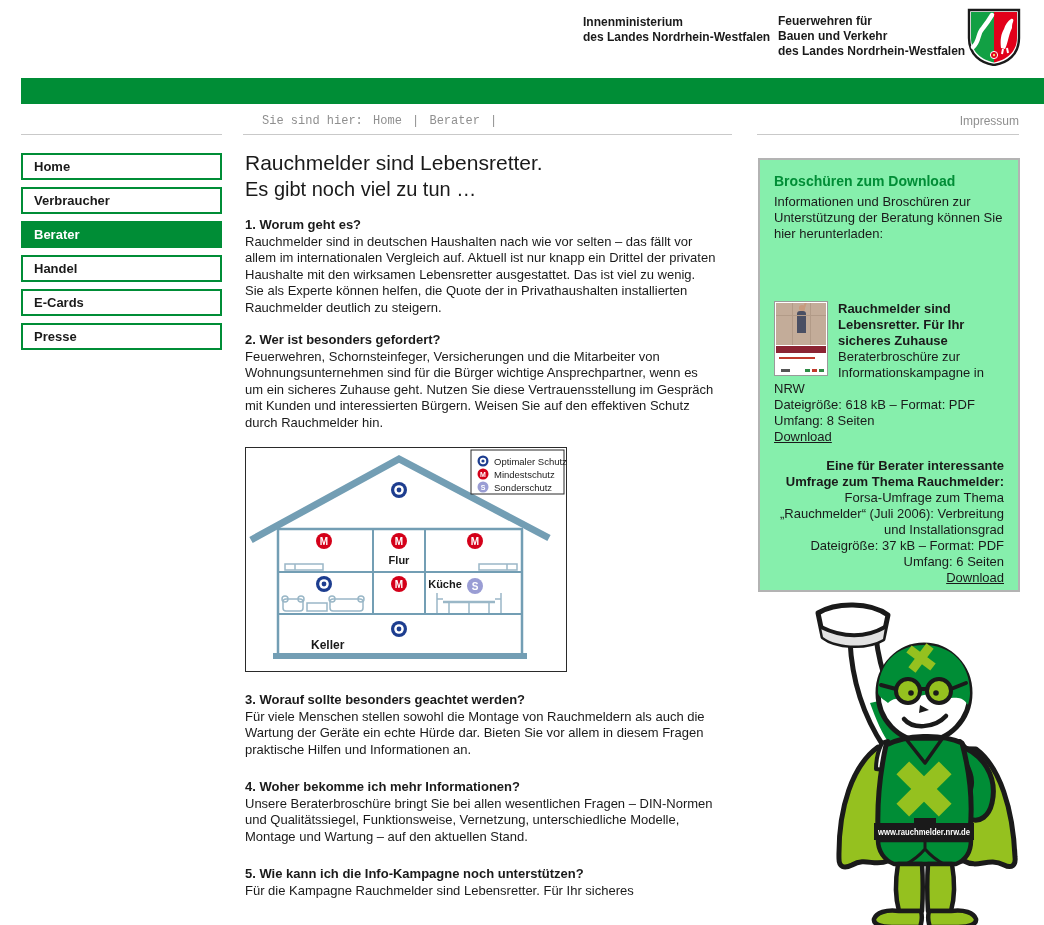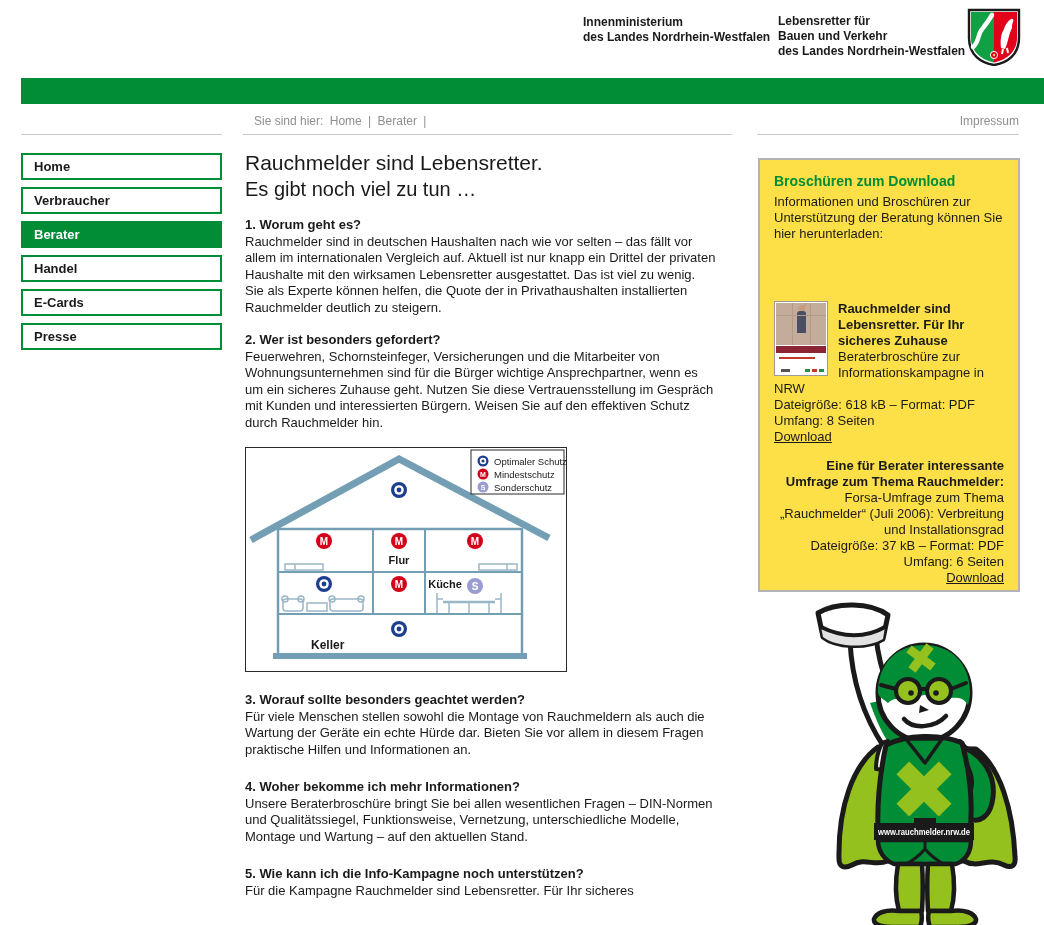--- a/index.html
+++ b/index.html
@@ -10,21 +10,21 @@
   
   .ministry { position:absolute; font-size:12px; font-weight:bold; line-height:15px; color:#1a1a1a; }
   #ministry1 { left:583px; top:15px; }
   #ministry2 { left:778px; top:14px; }
   #coat { position:absolute; left:967px; top:8px; }
 
   
   #greenbar { position:absolute; left:21px; top:78px; width:1023px; height:26px; background:#008d36; }
 
   
-  #breadcrumb { position:absolute; left:254px; top:114px; font-size:12px; color:#8f8f8f; }
+  #breadcrumb { position:absolute; left:262px; top:114px; font-size:12px; color:#8f8f8f;font-family:Liberation Mono, monospace; }
   #breadcrumb span { margin-right:3px; }
   #impressum { position:absolute; right:25px; top:114px; font-size:12px; color:#8f8f8f; cursor:pointer; }
   .hline { position:absolute; top:134px; height:1px; background:#c9c9c9; }
   #hline-side { left:21px; width:201px; }
   #hline-main { left:243px; width:489px; }
   #hline-right { left:757px; width:262px; }
 
   
   #nav { position:absolute; left:21px; top:153px; width:201px; }
   .nav-item { height:27px; line-height:23px; border:2px solid #008d36; background:#fff;
@@ -37,21 +37,21 @@
   #main h1 { font-size:21px; line-height:25px; font-weight:normal; }
   #main .subtitle { font-size:20px; line-height:24px; font-weight:normal; margin-top:2px; }
   #main .green-head { color:#008d36; font-size:13.5px; font-weight:bold; margin-top:25px; }
   .sec-head { font-size:13px; font-weight:bold; margin-top:16px; line-height:16.5px; }
   .sec-body { font-size:13px; line-height:16.5px; width:472px; }
 
   #diagram-wrap { margin:16px 0 14px 0; }
 
   
   #dlbox { position:absolute; left:758px; top:158px; width:262px; height:434px;
-           border:2px solid #b3b3b3; background:#fde047; padding:13px 14px 0 14px; }
+           border:2px solid #b3b3b3; background:#86efac; padding:13px 14px 0 14px; }
   #dlbox h3 { color:#008d36; font-size:14px; font-weight:bold; margin-bottom:5px; }
   #dlbox .intro { font-size:13px; line-height:16px; }
   .dl-item { font-size:13px; line-height:16px; }
   #dl-item-0 { margin-top:11px; }
   #dl-item-1 { margin-top:13px;text-align:right; }
   .dl-title { font-weight:bold; }
   #dl-title-0 { display:block; margin-top:59px; }
   .dl-link { text-decoration:underline; color:#1a1a1a; cursor:pointer; display:inline-block; }
   
   #thumb { float:left; width:54px; height:75px; border:1px solid #9a9a9a; margin:0 10px 2px 0;
@@ -78,21 +78,21 @@
 </head>
 <body>
 
 <div id="page">
 
   <div id="ministry1" class="ministry">
     <div>Innenministerium</div>
     <div>des Landes Nordrhein-Westfalen</div>
   </div>
   <div id="ministry2" class="ministry">
-    <div>Lebensretter für</div>
+    <div>Feuerwehren für</div>
     <div>Bauen und Verkehr</div>
     <div>des Landes Nordrhein-Westfalen</div>
   </div>
   <div id="coat">
     <svg width="54" height="58" viewBox="0 0 54 58">
       <path d="M2,2 L52,2 L52,30 C52,47 40,55 27,57 C14,55 2,47 2,30 Z" fill="#ffffff" stroke="#1a1a1a" stroke-width="2.4"></path>
       <path d="M4,4 L27,4 L27,54.5 C15.5,52 4,44.5 4,30 Z" fill="#12a044"></path>
       <path d="M27,4 L50,4 L50,30 C50,44.5 38.5,52 27,54.5 Z" fill="#e2001a"></path>
       <path d="M6,39 C13,33 10,26 16,20 C20,15 22,12 25,7" fill="none" stroke="#ffffff" stroke-width="4.5" stroke-linecap="round"></path>
       <path d="M34,40 C33,32 34,26 37,21 C38,17 41,13 44,11 C46,10 47,12 46,14 C45,16 45,18 45,20 C43,24 42,28 41,32 C40,36 39,39 38,41 Z" fill="#ffffff"></path>

